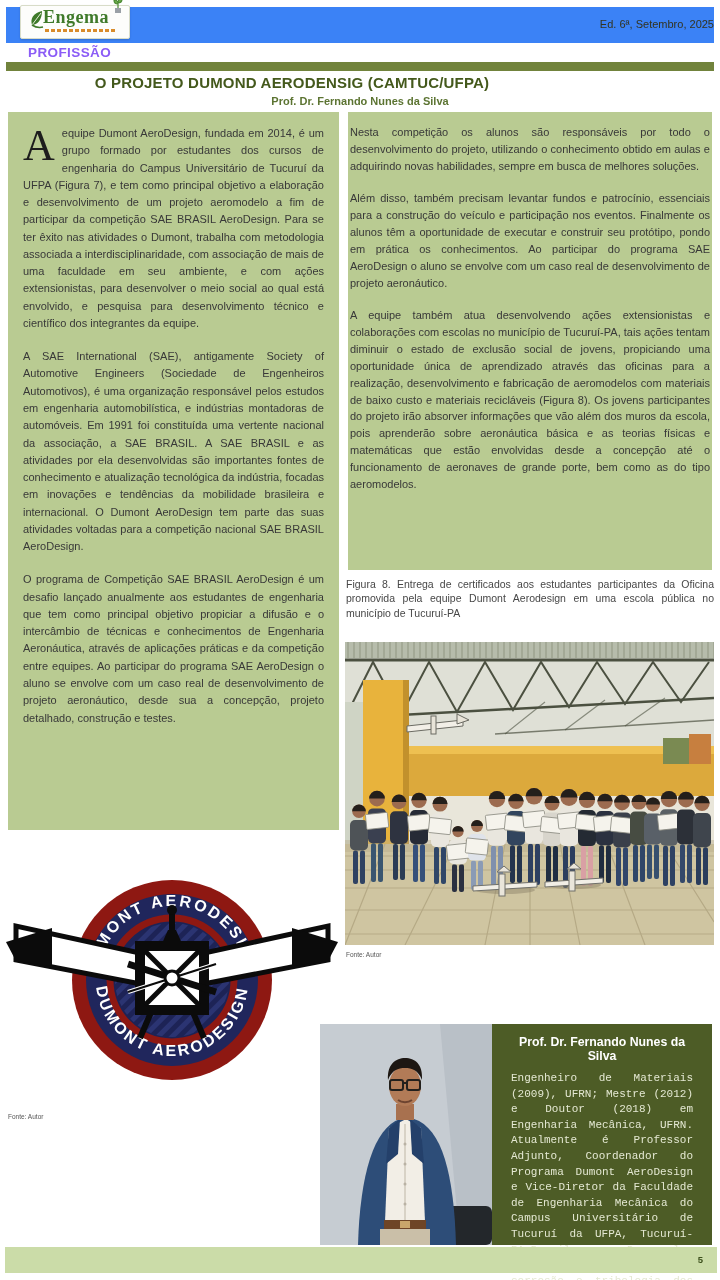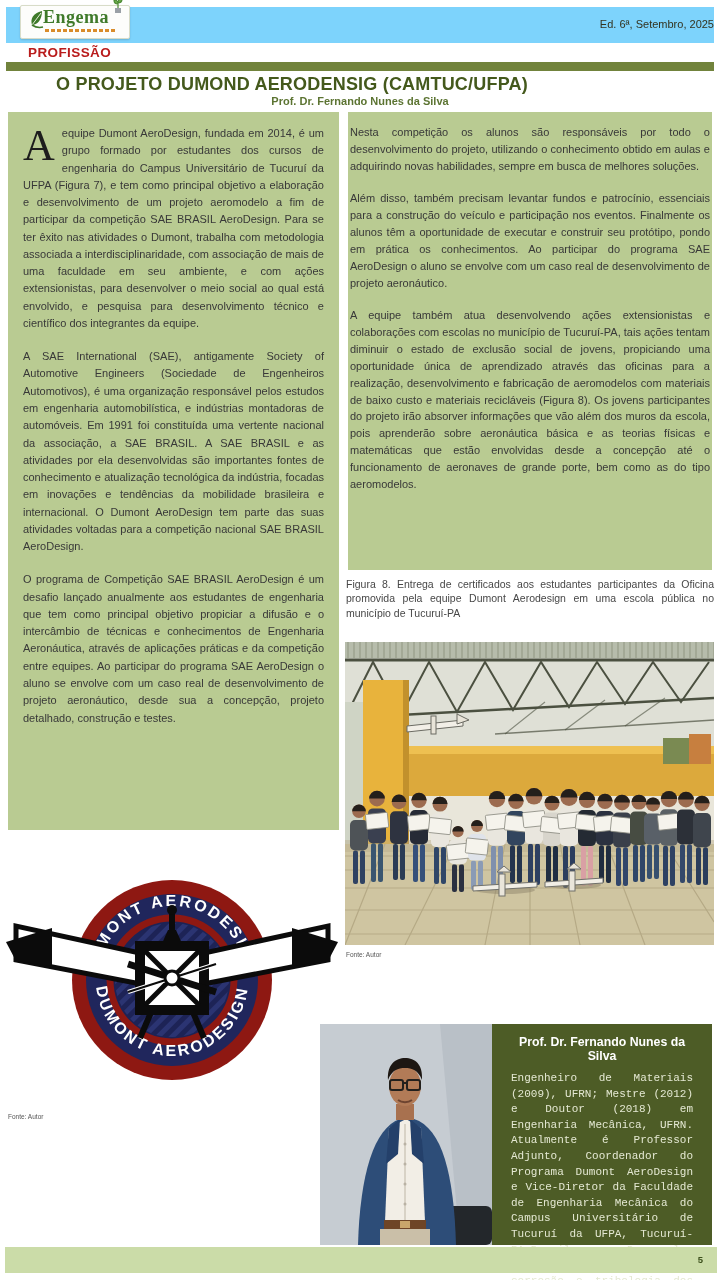--- a/index.html
+++ b/index.html
@@ -1,35 +1,35 @@
 <!DOCTYPE html>
 <html><head>
 <meta charset="utf-8">
 <style>
   html,body{margin:0;padding:0;background:#e8e8e8;}
   .page{position:relative;width:720px;height:1280px;background:#ffffff;margin:0 auto;
         font-family:"Liberation Sans",sans-serif;overflow:hidden;}
 
   
-  .band{position:absolute;left:6px;top:7px;width:708px;height:36px;background:#7dd3fc;}
+  .band{position:absolute;left:6px;top:7px;width:708px;height:36px;background:#3b82f6;}
   .brandbox{position:absolute;left:14px;top:-2px;width:108px;height:32px;background:#fdfdfb;
             border:1px solid #d8dcc8;border-radius:2px;box-shadow:0 1px 2px rgba(0,0,0,.15);}
   .brandtext{position:absolute;left:22px;top:1px;font-family:"Liberation Serif",serif;
              font-weight:bold;font-size:18px;color:#3f7a2a;letter-spacing:.5px;}
   .brandline{position:absolute;left:24px;top:23px;width:70px;height:3px;
              background:repeating-linear-gradient(90deg,#d98c2b 0 4px,#fff 4px 6px);}
   .leafico{position:absolute;left:8px;top:3px;}
   .sprout{position:absolute;right:4px;top:-8px;}
   .edition{position:absolute;right:0;top:11px;font-size:11px;color:#33331f;}
 
   .section{position:absolute;left:28px;top:45px;font-size:13.5px;font-weight:bold;
-           color:#b91c1c;letter-spacing:.4px;}
+           color:#8b5cf6;letter-spacing:.4px;}
   .olivebar{position:absolute;left:6px;top:62px;width:708px;height:9px;background:#71833c;}
   .title{position:absolute;left:0;top:74px;width:584px;text-align:center;margin:0;
-         font-size:18px;font-weight:bold;color:#44591c;letter-spacing:.2px;}
+         font-size:15px;font-weight:bold;color:#44591c;letter-spacing:.2px;}
   .subtitle{position:absolute;left:0;top:95px;width:720px;text-align:center;margin:0;
             font-size:11px;font-weight:bold;color:#5c7432;}
 
   
   .greenbox{position:absolute;background:#b9cb92;color:#383838;box-sizing:border-box;
             text-align:justify;}
   .col-left{left:8px;top:112px;width:331px;height:718px;padding:13px 15px;
             font-size:11px;line-height:1.57;}
   .col-right{left:348px;top:112px;width:364px;height:458px;padding:12px 2px;
              font-size:11px;line-height:1.53;}

